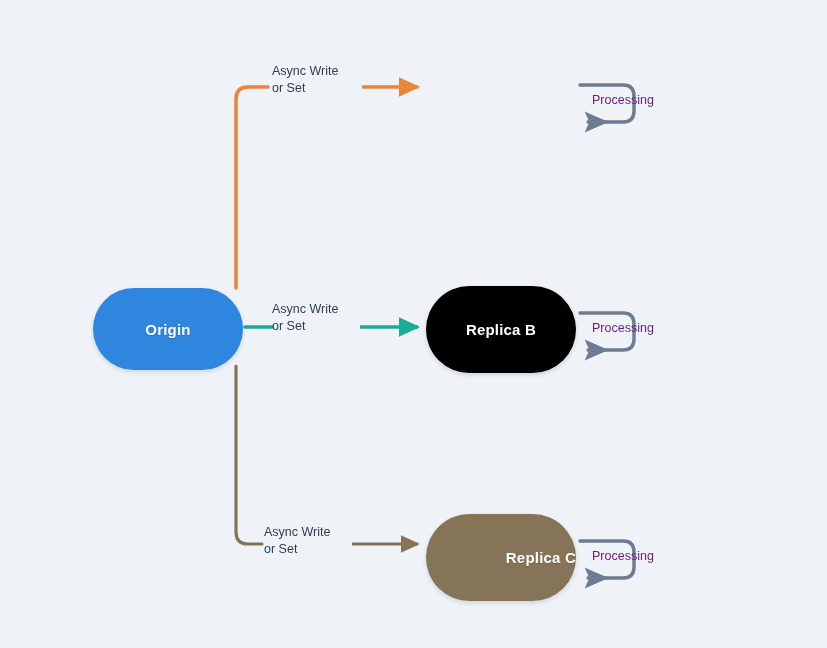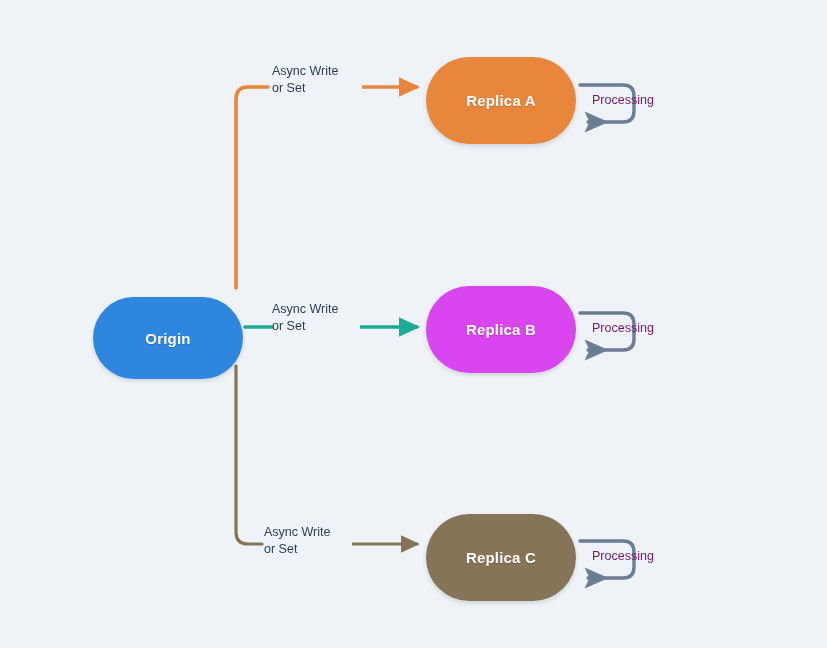--- a/index.html
+++ b/index.html
@@ -38,21 +38,20 @@
     letter-spacing: 0.2px;
     text-shadow: 0 1px 1px rgba(0,0,0,0.18);
     box-sizing: border-box;
   }
   .node-origin {
     left: 93px;
     top: 288px;
     width: 150px;
     height: 82px;
     border-radius: 41px;
-    margin-top: 9px;
   }
   .node-a { left: 426px; top: 57px;  width: 150px; height: 87px; }
   .node-b { left: 426px; top: 286px; width: 150px; height: 87px; }
   .node-c { left: 426px; top: 514px; width: 150px; height: 87px; }
 
   .edge-label {
     position: absolute;
     color: #2c3e50;
     font-size: 12.5px;
     line-height: 17px;
@@ -125,29 +124,26 @@
 
     <g>
       <path d="M580,541 L623,541 Q634,541 634,552 L634,567 Q634,578 623,578 L588,578" fill="none" stroke="#6b7c93" stroke-width="3.4" stroke-linecap="round" marker-end="url(#arrow-slate)"></path>
     </g>
   </svg>
 
   <div class="node node-origin" style="background:#2e86de;">
     <span>Origin</span>
   </div>
 
-  <div class="node node-a" style="background:#e8863c;">
-    <span>Replica A</span>
-  </div>
 
-  <div class="node node-b" style="background:#d946ef;">
+  <div class="node node-b" style="background:#000000;">
     <span>Replica B</span>
   </div>
 
-  <div class="node node-c" style="background:#857458;">
+  <div class="node node-c" style="background:#857458;justify-content:flex-end;">
     <span>Replica C</span>
   </div>
 
   <div class="edge-label lbl-a">
     <span>Async Write</span>
     <span>or Set</span>
   </div>
 
   <div class="edge-label lbl-b">
     <span>Async Write</span>

